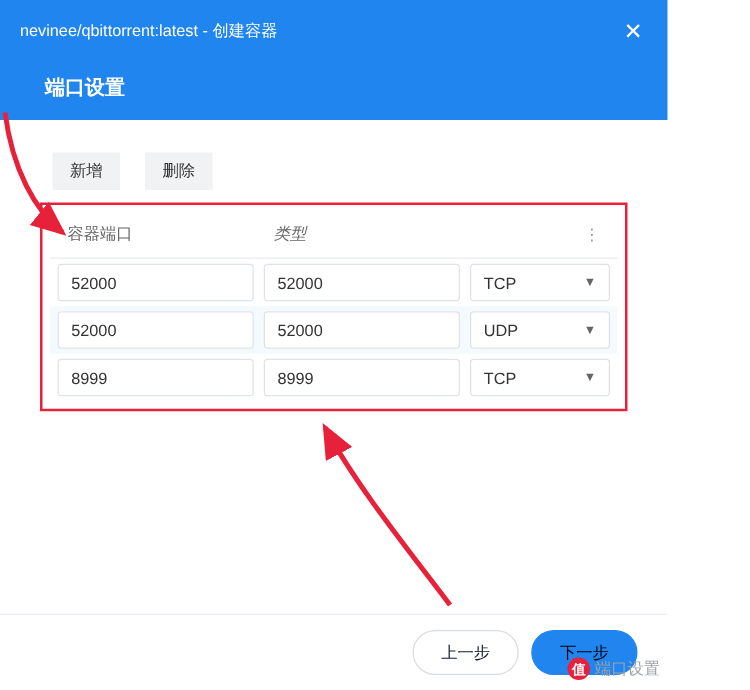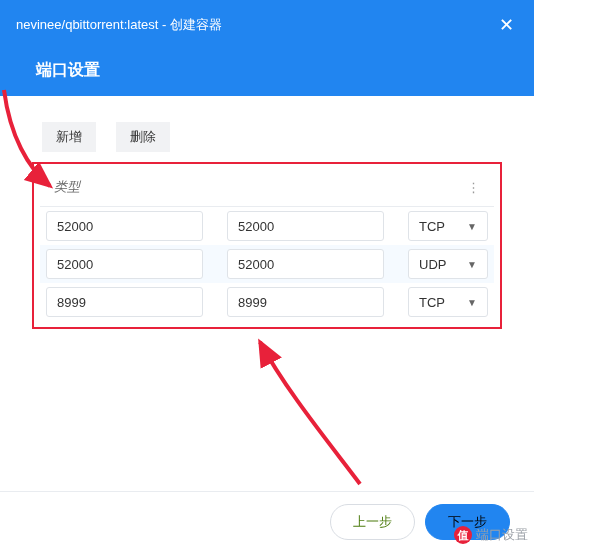--- a/index.html
+++ b/index.html
@@ -9,35 +9,35 @@
     .header-top { display: flex; align-items: center; justify-content: space-between; padding: 10px 16px 0 16px; }
     .header-title { font-size: 13px; font-weight: 500; }
     .close-btn { cursor: pointer; font-size: 18px; color: #fff; background: none; border: none; padding: 4px; }
     .header-sub { font-size: 16px; font-weight: 700; padding: 20px 0 18px 36px; }
     .body { padding: 26px 32px 0 32px; }
     .desc { font-size: 13px; color: #333; line-height: 1.7; margin-bottom: 16px; }
     .toolbar { display: flex; gap: 20px; margin-bottom: 10px; padding-left: 10px; }
     .btn { background: #f1f2f4; border: none; color: #333; font-size: 13px; padding: 6px 14px; cursor: pointer; }
     .table-wrap { border: 2px solid #e8213a; padding: 4px 6px 6px 6px; }
     .table-head { display: flex; align-items: center; padding: 10px 8px 10px 8px; color: #666; font-size: 13px; border-bottom: 1px solid #e9ecf0; }
-    .table-row { display: flex; padding: 4px 2px; gap: 16px; }
+    .table-row { display: flex; padding: 4px 2px; gap: 0; }
     .table-row.alt { background: #f5faff; }
     .col-local { width: 165px; padding-left: 6px; }
     .col-container { width: 165px; padding-left: 6px; }
     .col-type { flex: 1; padding-left: 6px; font-style: italic; }
     .more-icon { color: #999; padding: 0 6px; }
     .cell { padding: 0 4px; }
     .cell input, .cell .select { width: 100%; height: 30px; border: 1px solid #dfe3e8; border-radius: 3px; padding: 0 10px; font-size: 13px; color: #333; background: #fff; }
     .cell .select { display: flex; align-items: center; justify-content: space-between; cursor: pointer; }
     .cell .select .caret { color: #666; font-size: 10px; }
     .cell-local { width: 165px; }
     .cell-container { width: 165px; }
     .cell-type { flex: 1; }
     .footer { position: absolute; bottom: 0; right: 0; left: 0; border-top: 1px solid #e9ecf0; padding: 12px 24px; display: flex; justify-content: flex-end; gap: 10px; background: #fff; }
-    .footer-btn { border: 1px solid #d9dde3; background: #fff; color: #4d7c0f; font-size: 13px; padding: 8px 22px; border-radius: 18px; cursor: pointer; }
+    .footer-btn { border: 1px solid #d9dde3; background: #fff; color: #0f172a; font-size: 13px; padding: 8px 22px; border-radius: 18px; cursor: pointer; }
     .footer-btn.primary { background: #2185f0; color: #000000; border-color: #2185f0; }
     .annot-arrow { position: absolute; pointer-events: none; }
     .watermark { position: absolute; right: 6px; bottom: 8px; font-size: 13px; color: #9ca1a8; display: flex; align-items: center; gap: 4px; pointer-events: none; }
     .watermark .zhi { width: 18px; height: 18px; border-radius: 50%; background: #e8213a; color: #fff; font-size: 11px; display: flex; align-items: center; justify-content: center; font-weight: bold; }
   </style>
 </head>
 <body>
 
 <div class="modal">
   <div class="header">
@@ -52,20 +52,21 @@
 
   <div class="body">
 
     <div class="toolbar">
       <button class="btn">新增</button>
       <button class="btn">删除</button>
     </div>
 
     <div class="table-wrap">
       <div class="table-head">
+        <div class="col-container">容器端口</div>
         <div class="col-type">类型</div>
         <div class="more-icon">⋮</div>
       </div>
 
       <div class="table-row">
         <div class="cell cell-local"><input value="52000" style=""></div>
         <div class="cell cell-container"><input value="52000" style=""></div>
         <div class="cell cell-type">
           <div class="select">
             <span>TCP</span>

